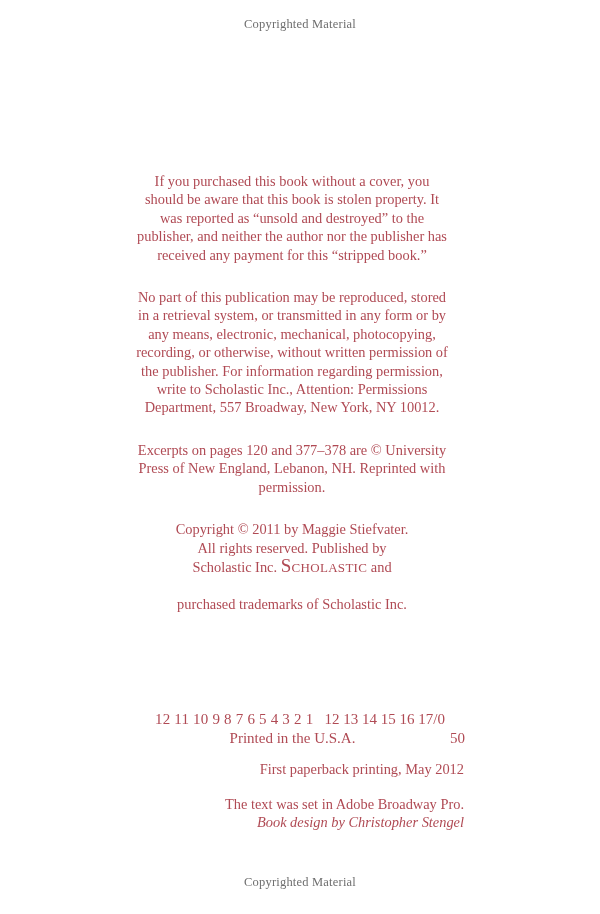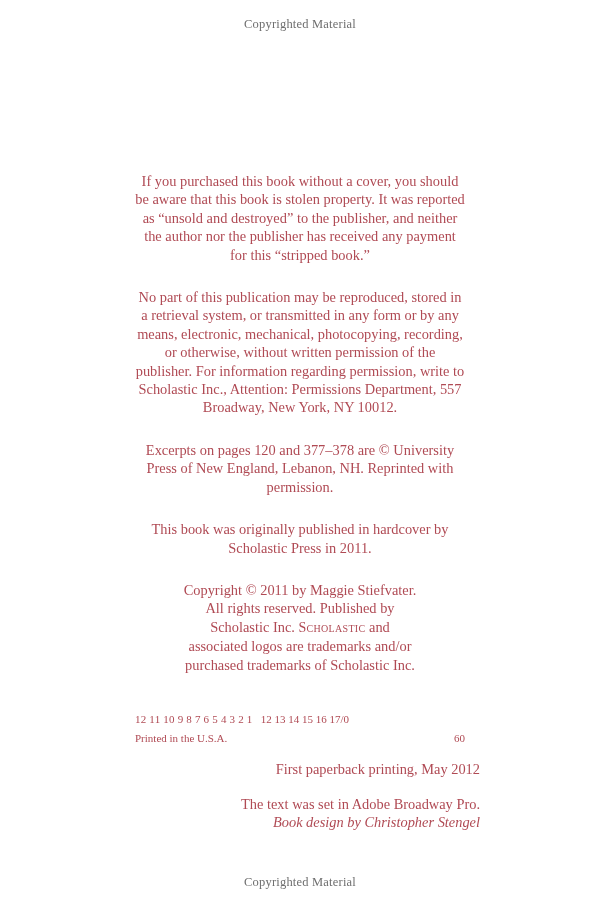--- a/index.html
+++ b/index.html
@@ -35,45 +35,45 @@
 
   .copy-block {
     position: absolute;
     left: 50%;
     transform: translateX(-50%);
     top: 172px;
     width: 330px;
     text-align: center;
   }
   .para {
-    margin: 0 0 17px 0;
+    margin: 0 16px 17px 0;
     font-size: 14.4px;
     line-height: 18.6px;
     color: #b04a54;
     font-family: "Liberation Serif", serif;
   }
   .para.tight {
     line-height: 18.4px;
   }
   .para.gap-xl { margin-bottom: 24px; }
 
   .smallcaps {
     font-variant: small-caps;
-    font-size: 14px;
+    font-size: 19px;
     letter-spacing: 0.3px;
   }
 
   .printline {
     position: absolute;
     left: 50%;
     transform: translateX(-50%);
     top: 710px;
     width: 330px;
-    text-align: left;
-    font-size: 11px;
+    text-align: center;
+    font-size: 15px;
     line-height: 19px;
   }
   .printline .row {
     display: block;
     white-space: pre;
   }
   .printline .row .right {
     float: right;
   }
   .printline .numbers-left { letter-spacing: 0.2px; }
@@ -99,35 +99,34 @@
   <div class="watermark top">Copyrighted Material</div>
 
   <div class="copy-block">
 
     <p class="para tight gap-xl">If you purchased this book without a cover, you should be aware that this book is stolen property. It was reported as “unsold and destroyed” to the publisher, and neither the author nor the publisher has received any payment for this “stripped book.”</p>
 
     <p class="para tight gap-xl">No part of this publication may be reproduced, stored in a retrieval system, or transmitted in any form or by any means, electronic, mechanical, photocopying, recording, or otherwise, without written permission of the publisher. For information regarding permission, write to Scholastic Inc., Attention: Permissions Department, 557 Broadway, New York, NY 10012.</p>
 
     <p class="para tight gap-xl">Excerpts on pages 120 and 377–378 are © University Press of New England, Lebanon, NH. Reprinted with permission.</p>
 
-    <p class="para tight gap-xl">This book was originally published in hardcover by Scholastic Press in 2011.</p>
 
 
     <p class="para tight">
       <span>Copyright © 2011 by Maggie Stiefvater.</span><br>
       <span>All rights reserved. Published by</span><br>
       <span>Scholastic Inc. </span><span class="smallcaps">Scholastic</span><span> and</span><br>
-      <span>associated logos are trademarks and/or</span><br>
+      <br>
       <span>purchased trademarks of Scholastic Inc.</span>
     </p>
   </div>
 
   <div class="printline">
     <span class="row"><span class="numbers-left">12 11 10 9 8 7 6 5 4 3 2 1</span>   <span>12 13 14 15 16 17/0</span></span>
-    <span class="row"><span>Printed in the U.S.A.</span><span class="right">60</span></span>
+    <span class="row"><span>Printed in the U.S.A.</span><span class="right">50</span></span>
   </div>
 
   <div class="tail">
     <p class="para">First paperback printing, May 2012</p>
     <p class="para">
       <span>The text was set in Adobe Broadway Pro.</span><br>
       <span class="italic">Book design by Christopher Stengel</span>
     </p>
   </div>
 

